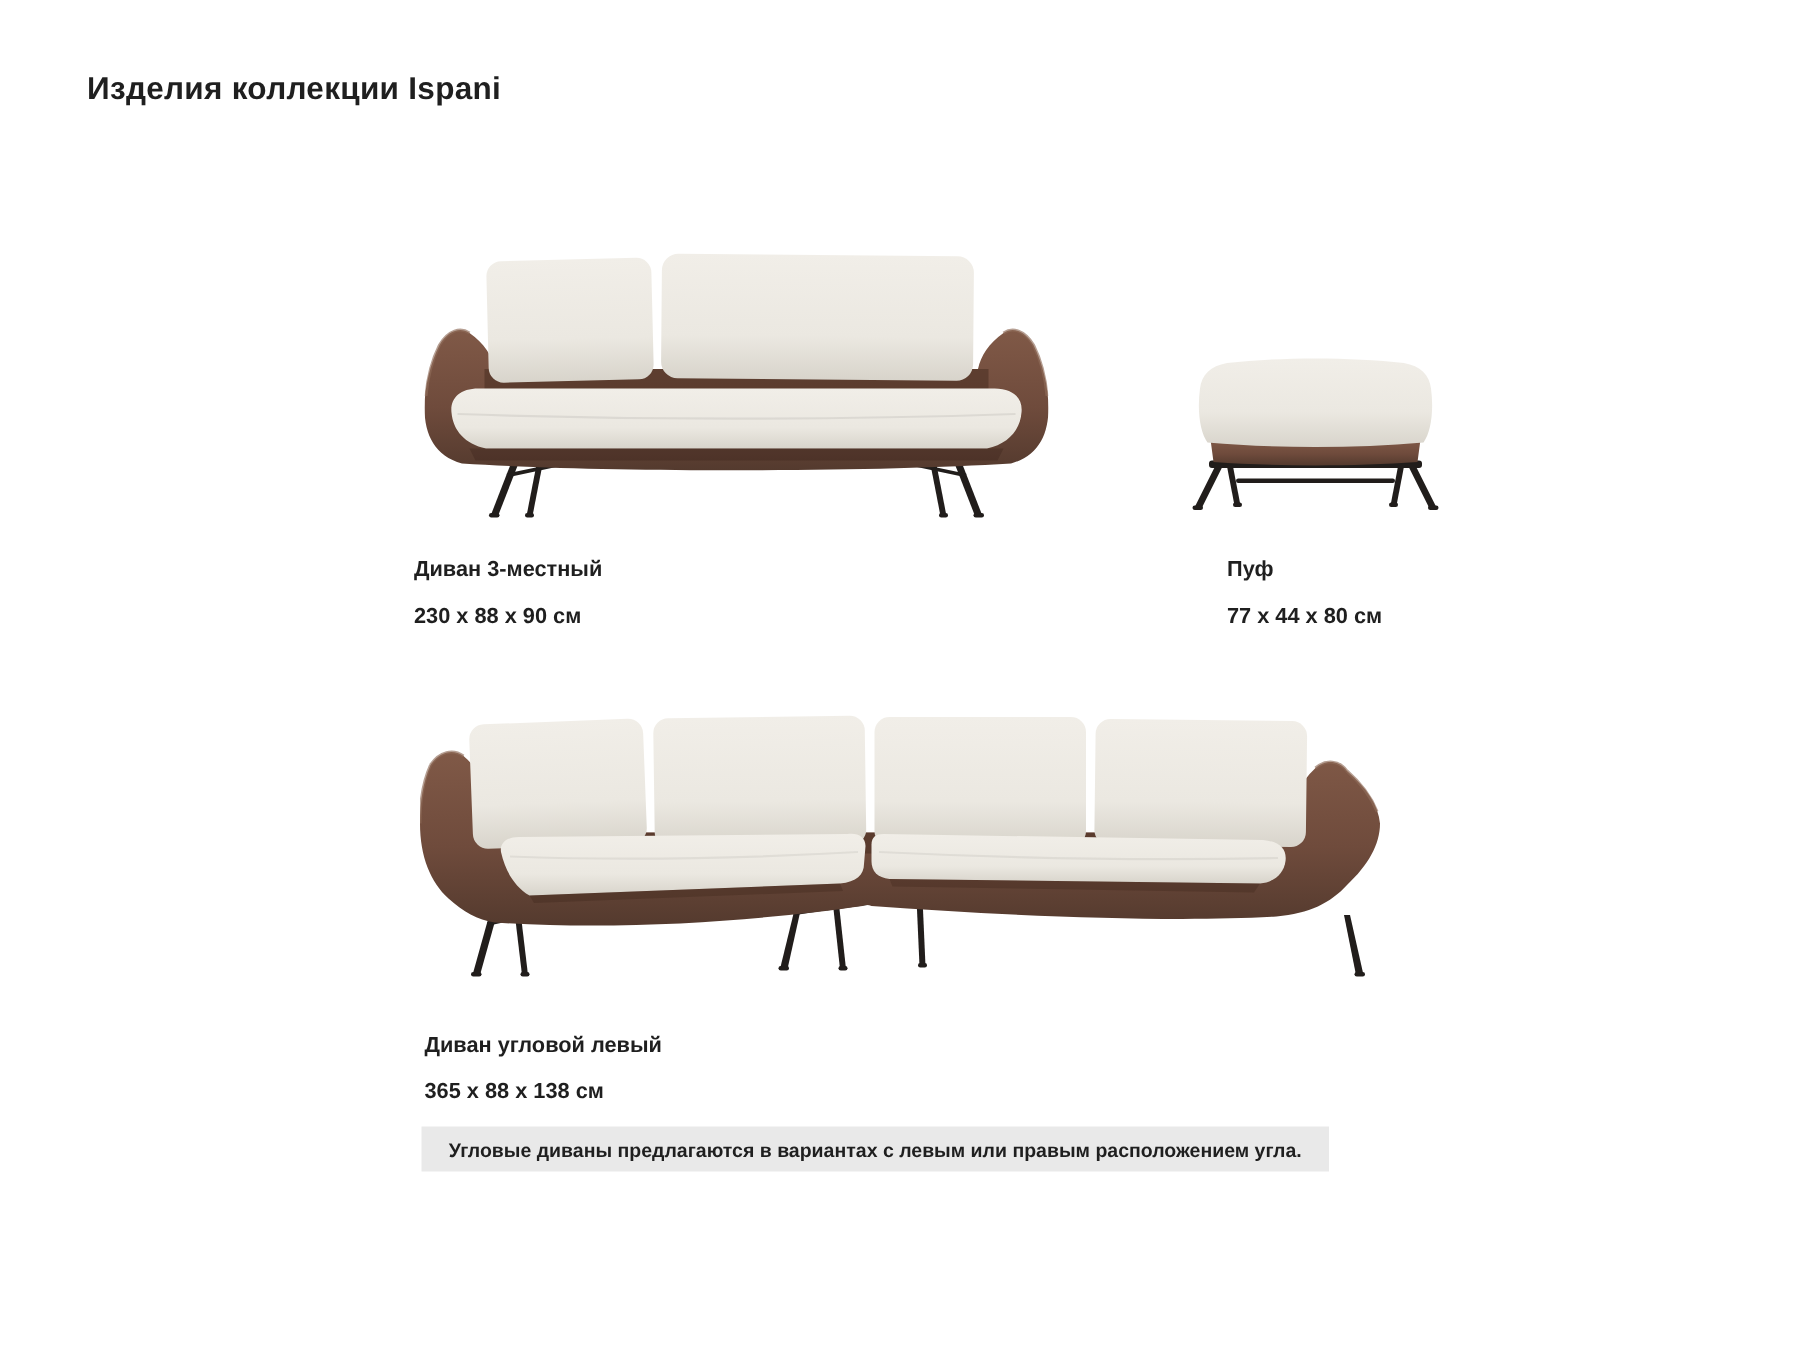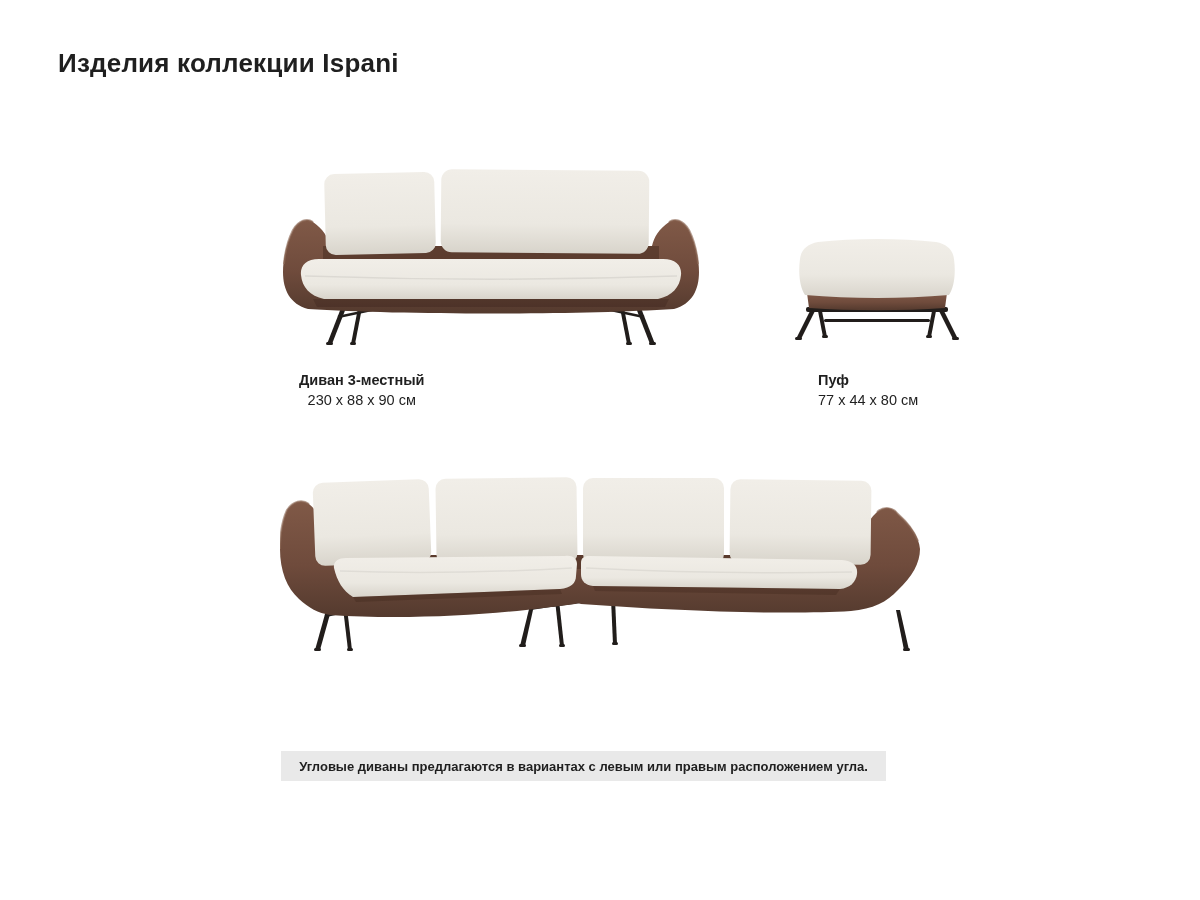--- a/index.html
+++ b/index.html
@@ -4,26 +4,26 @@
 <style>
   html,body{margin:0;padding:0;background:#fff;}
   .canvas{
     position:relative;width:1200px;height:900px;overflow:hidden;
     background:var(--page-bg,#ffffff);
     font-family:"Liberation Sans",sans-serif;
     color:var(--text,#1f1f1f);
   }
   .page-title{
     position:absolute;left:58px;top:48px;margin:0;
-    font-size:26px;font-weight:700;letter-spacing:.2px;
+    font-size:21px;font-weight:700;letter-spacing:.2px;
   }
   .fig{position:absolute;}
   .product-label{position:absolute;font-size:14.5px;line-height:19px;}
   .product-label .pname{display:block;font-weight:700;}
-  .product-label .pdims{display:block;font-weight:400;margin-top:1px;}
+  .product-label .pdims{display:block;font-weight:700;margin-top:12px;}
   .note{
     position:absolute;left:281px;top:751px;width:605px;height:30px;
     background:var(--note-bg,#e9e9e9);
     display:flex;align-items:center;justify-content:center;
   }
   .note span{font-size:13px;font-weight:700;white-space:nowrap;}
 </style>
 </head>
 <body>
 
@@ -180,28 +180,32 @@
       <path fill="url(#fabC)" d="M 309,88
         L 562,92 C 573,93 578,98 577,106 C 576,114 570,120 560,121
         L 313,118 C 305,117 301,113 301,106 L 301,95
         C 301,90 304,88 309,88 Z"></path>
       <path d="M 60,103 C 140,106 220,104 292,100 M 306,100 C 390,104 480,106 572,104" stroke="rgba(0,0,0,.06)" stroke-width="1.5" fill="none"></path>
       <path d="M 73,129 L 280,121 L 282,126 L 76,134 Z" fill="rgba(40,20,12,.2)"></path>
       <path d="M 313,118 L 560,121 L 556,127 L 315,123 Z" fill="rgba(40,20,12,.2)"></path>
     </svg>
   </div>
 
-  <div class="product-label" style="left:299px;top:371px;text-align:center;">
+  <div class="product-label" style="left:276px;top:371px;">
     <span class="pname">Диван 3-местный</span>
     <span class="pdims">230 x 88 x 90 см</span>
   </div>
 
   <div class="product-label" style="left:818px;top:371px;">
     <span class="pname">Пуф</span>
     <span class="pdims">77 x 44 x 80 см</span>
   </div>
 
+  <div class="product-label" style="left:283px;top:688px;">
+    <span class="pname">Диван угловой левый</span>
+    <span class="pdims">365 x 88 x 138 см</span>
+  </div>
 
   <div class="note">
     <span>Угловые диваны предлагаются в вариантах с левым или правым расположением угла.</span>
   </div>
 
 </div>
 
 </body></html>

